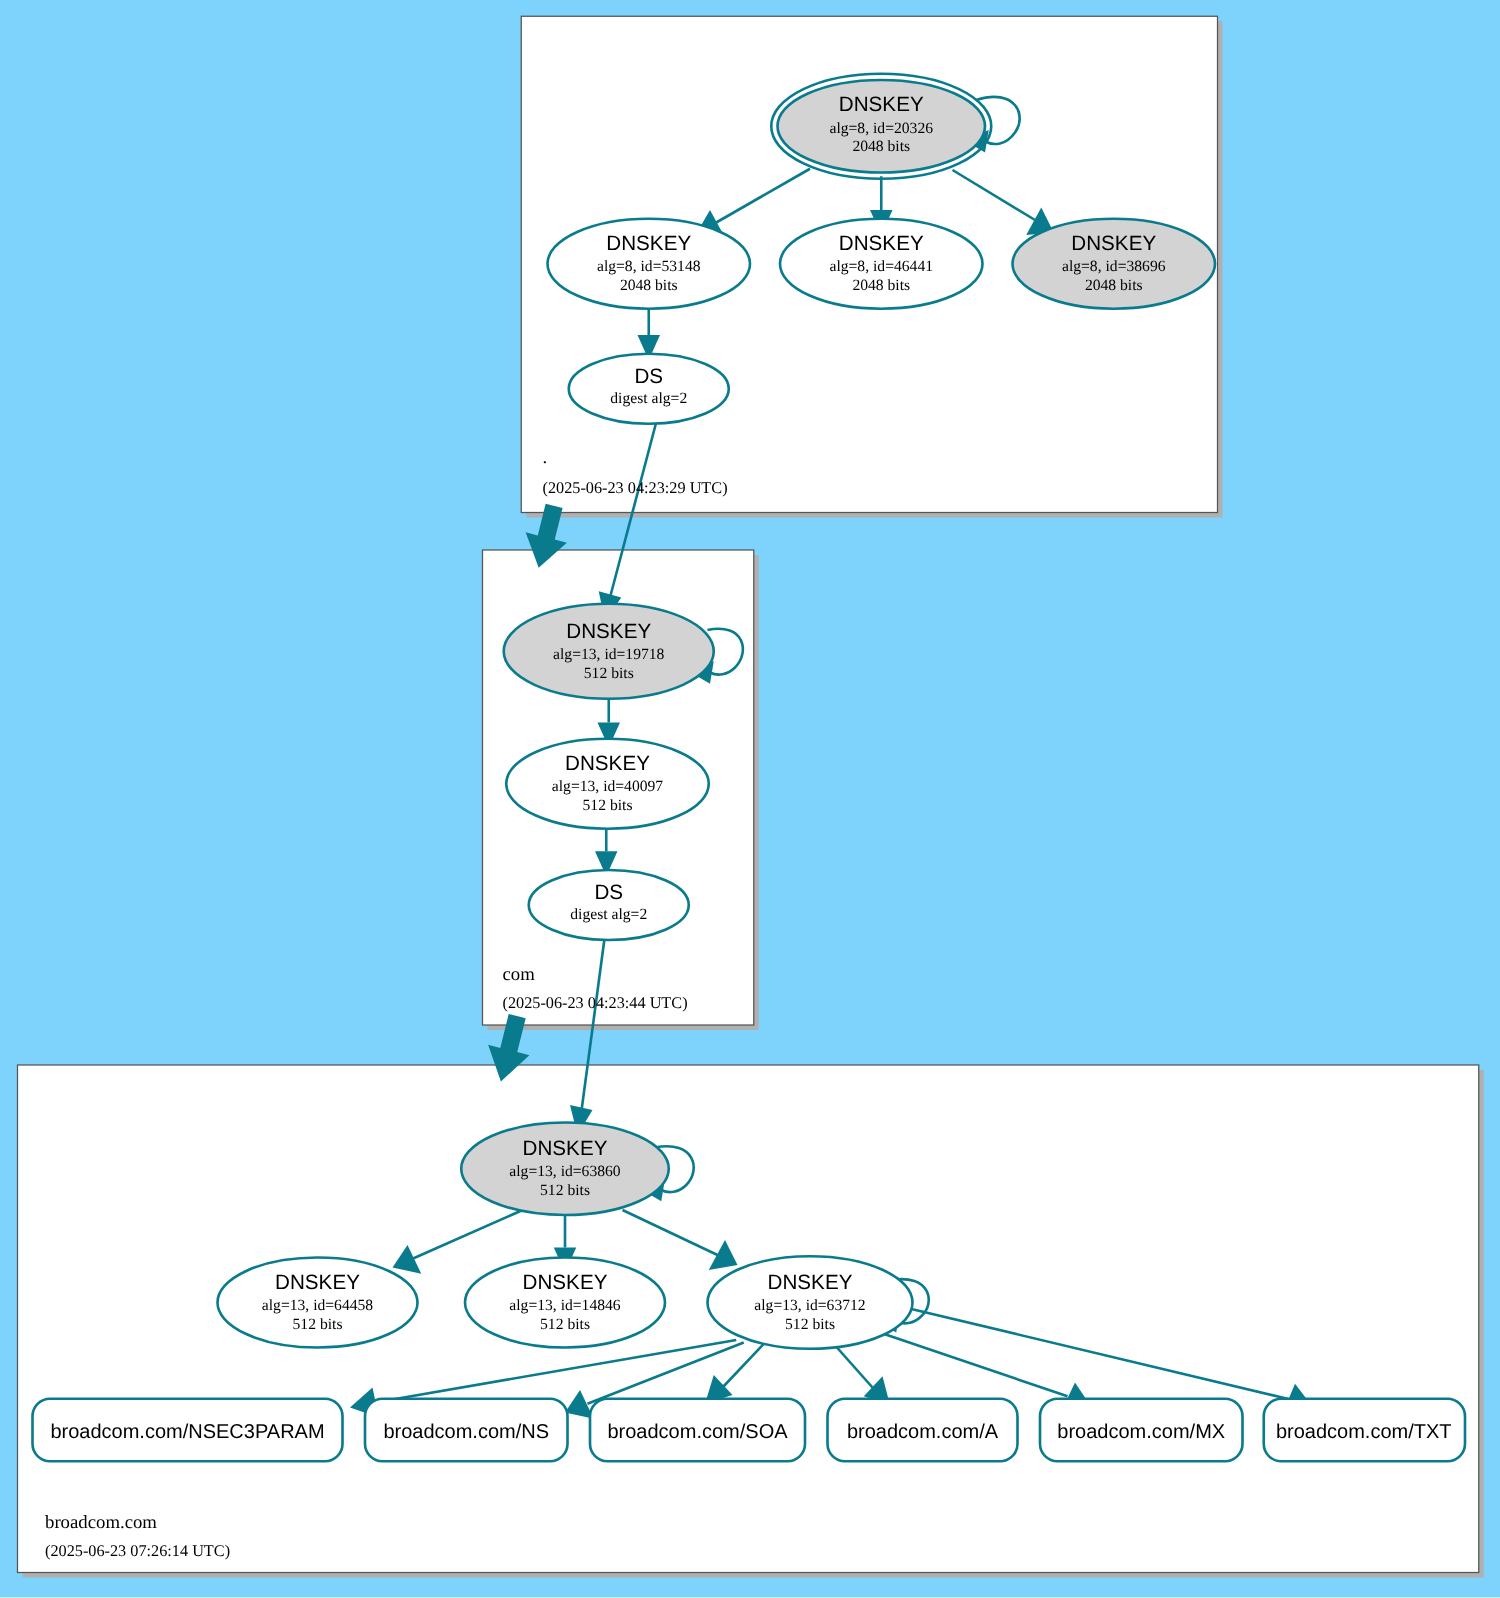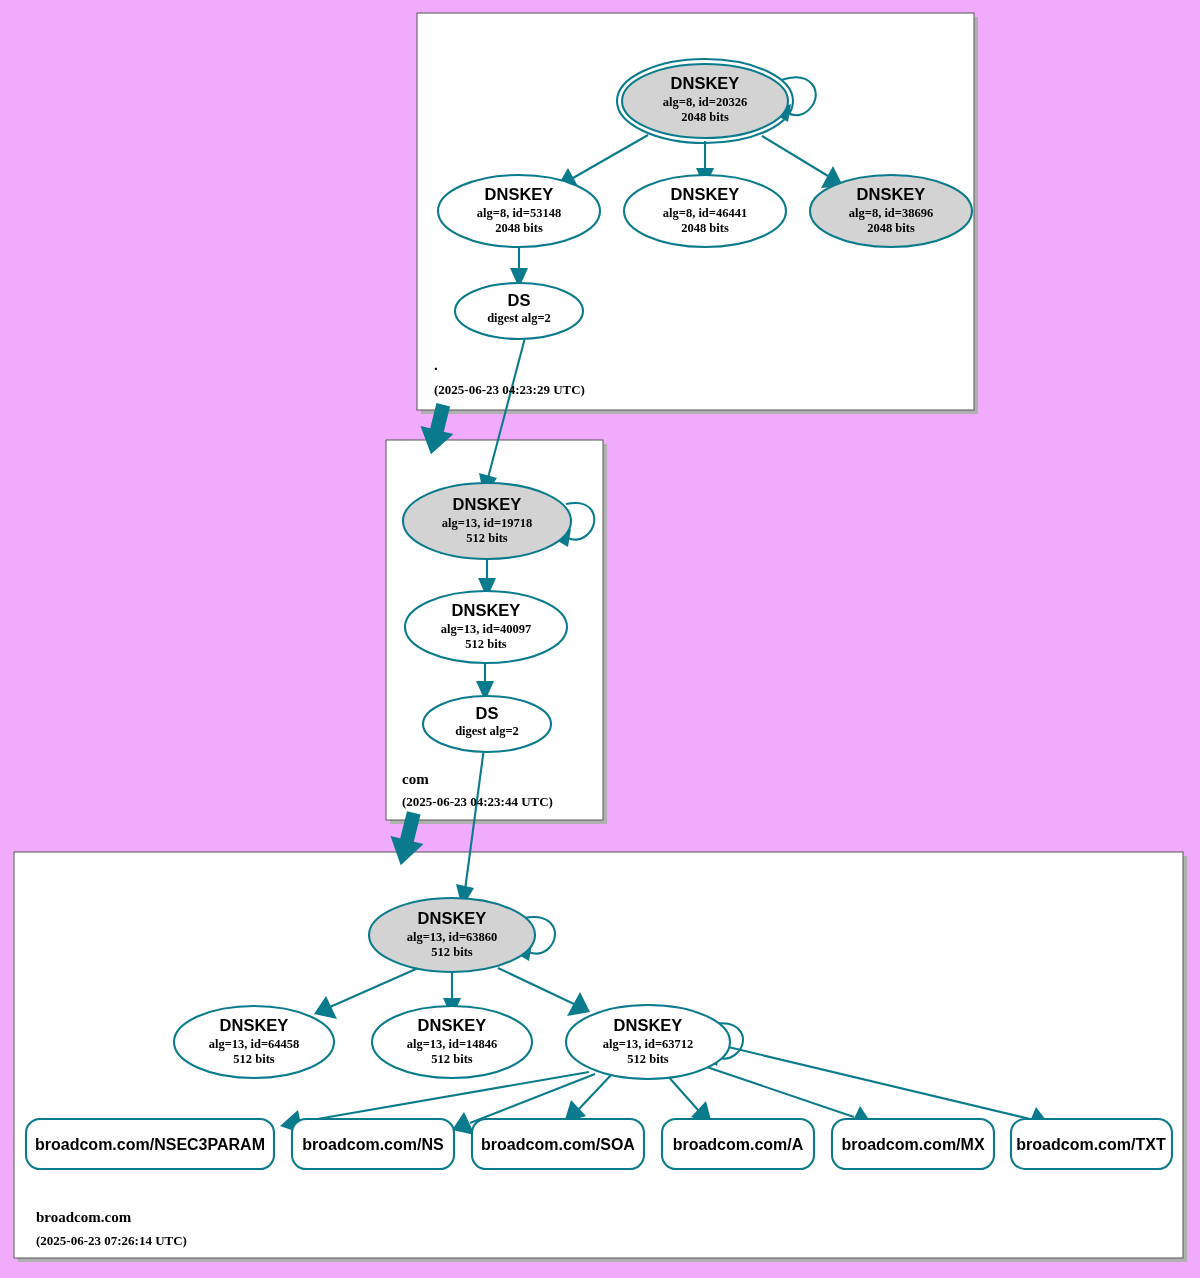--- a/index.html
+++ b/index.html
@@ -4,24 +4,23 @@
 <style>
   html, body {
     margin: 0;
     padding: 0;
     background: #ffffff;
   }
   #page {
     position: relative;
     width: 1200px;
     height: 1278px;
-    background: #f0abfc;
+    background: #7dd3fc;
     font-family: "Liberation Sans", sans-serif;
     overflow: hidden;
-    font-weight: bold;
   }
   svg.graph {
     display: block;
     width: 1200px;
     height: 1278px;
   }
   .zone-box {
     fill: #ffffff;
     stroke: #555555;
     stroke-width: 1;

